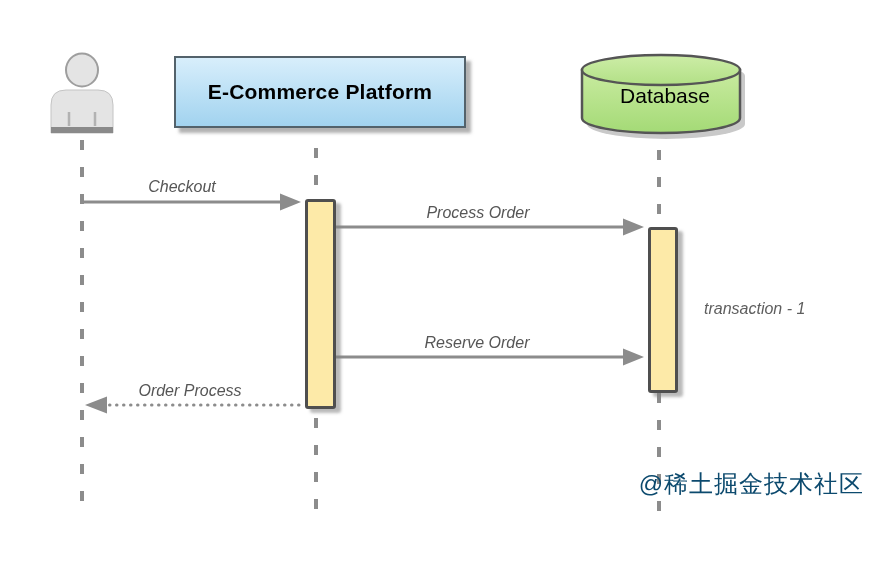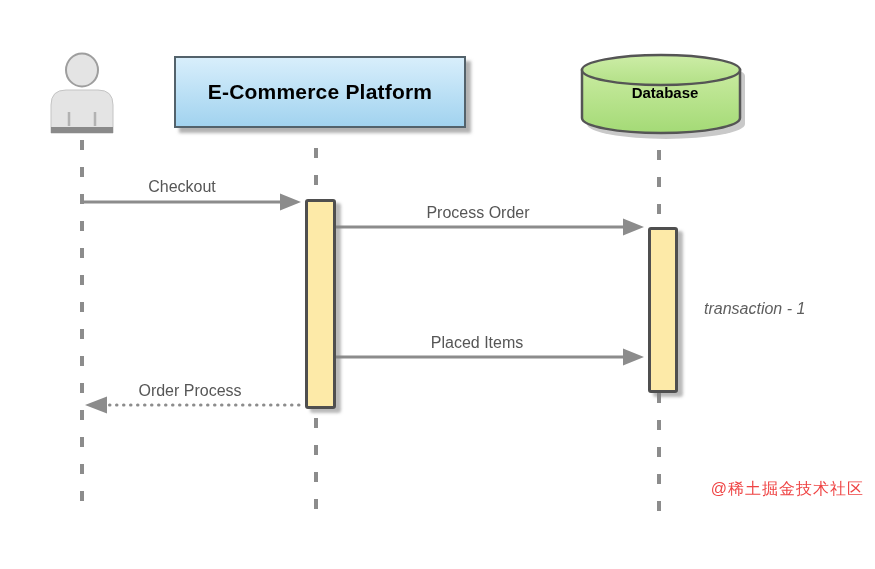--- a/index.html
+++ b/index.html
@@ -14,48 +14,48 @@
     position:absolute;left:170px;top:56px;width:292px;height:72px;box-sizing:border-box;
     background:linear-gradient(180deg,#d8eefb 0%,#bfe2f6 45%,#a2d3ef 100%);
     border:2px solid #53626b;
     box-shadow:5px 5px 3px rgba(115,115,115,0.55);
     display:flex;align-items:center;justify-content:center;
   }
   .participant-title{font-weight:bold;font-size:21px;color:#000;letter-spacing:0.2px;}
 
   .db-label{
     position:absolute;left:582px;top:84px;width:158px;text-align:center;
-    font-weight:bold;font-size:15px;color:#000;
+    font-weight:normal;font-size:21px;color:#000;
   }
 
   .activation{
     position:absolute;box-sizing:border-box;background:#fdeaa8;
     border:3px solid #4f4f4f;border-radius:3px;
     box-shadow:5px 4px 3px rgba(130,130,130,0.55);
   }
   .bar-platform{left:301px;top:199px;width:31px;height:210px;}
   .bar-database{left:644px;top:227px;width:30px;height:166px;}
 
   .msg-label{
-    position:absolute;font-size:16px;color:#565656;
+    position:absolute;font-style:italic;font-size:16px;color:#565656;
     transform:translateX(-50%);white-space:nowrap;
   }
   .lbl-checkout{left:178px;top:178px;}
   .lbl-process{left:474px;top:204px;text-align:center;}
   .lbl-reserve{left:473px;top:334px;}
   .lbl-placed{left:186px;top:382px;}
 
   .note-label{
     position:absolute;left:700px;top:300px;font-style:italic;font-size:16px;color:#5e5e5e;
     white-space:nowrap;
     text-align:center;
   }
 
   .watermark{
-    position:absolute;right:15px;bottom:12px;font-size:16px;color:#ef4444;
+    position:absolute;right:15px;bottom:12px;font-size:24px;color:#0c4a6e;
     letter-spacing:1px;
   }
 </style>
 </head>
 <body>
 
 <div class="canvas">
 
   <svg class="svg-layer" width="875" height="569" viewBox="0 0 875 569">
     <defs>
@@ -110,21 +110,21 @@
       <span class="participant-title">E-Commerce Platform</span>
     </div>
 
     <div class="db-label">Database</div>
 
     <div class="activation bar-platform"></div>
     <div class="activation bar-database"></div>
 
     <div class="msg-label lbl-checkout">Checkout</div>
     <div class="msg-label lbl-process">Process Order</div>
-    <div class="msg-label lbl-reserve">Placed Items</div>
+    <div class="msg-label lbl-reserve">Reserve Order</div>
     <div class="msg-label lbl-placed">Order Process</div>
 
     <div class="note-label">transaction - 1</div>
 
     <div class="watermark">@稀土掘金技术社区</div>
   </div>
 
 </div>
 
 </body></html>

